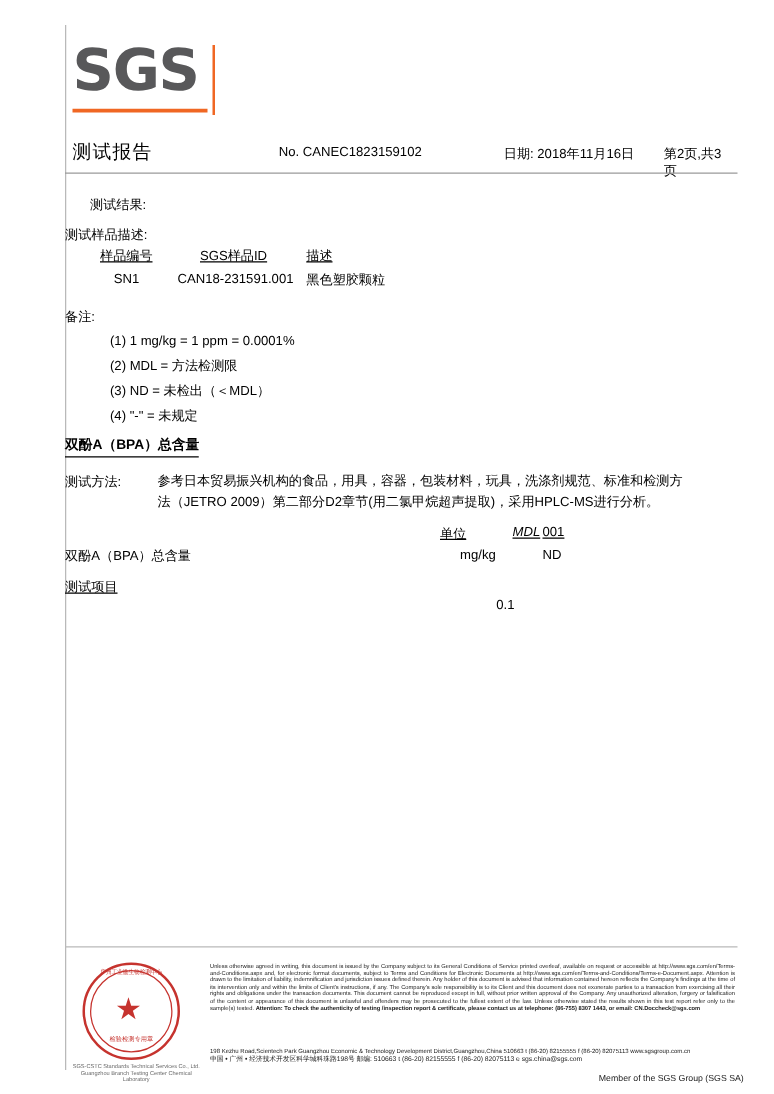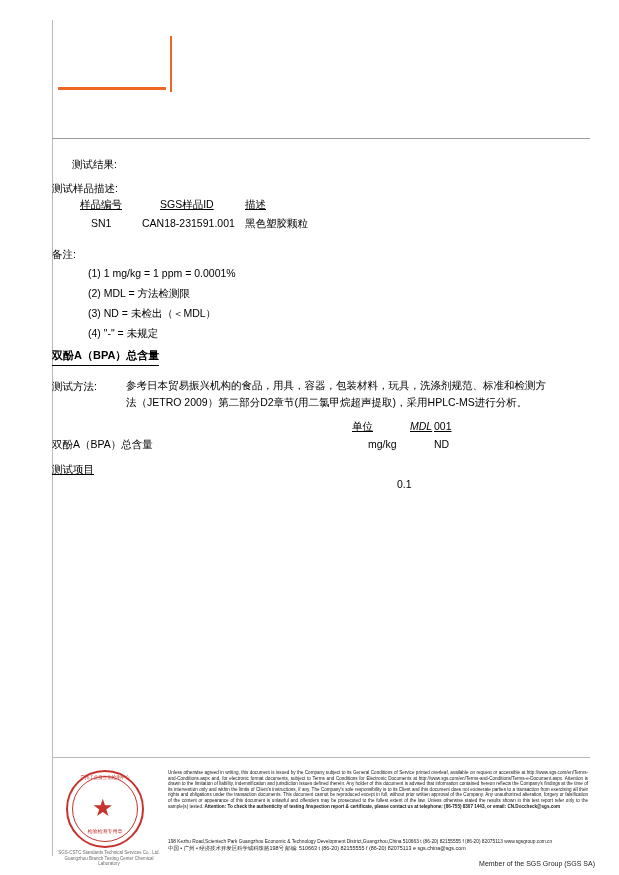--- a/index.html
+++ b/index.html
@@ -311,24 +311,37 @@
   }
 </style>
 </head>
 <body>
 
 <div class="page">
 
   <div class="side-rule"></div>
 
   <div class="logo-block">
+    <div class="logo-text">SGS</div>
     <div class="logo-underline"></div>
     <div class="logo-tickmark"></div>
   </div>
 
+  <div class="rpt-header">
+    <div class="rpt-title">测试报告</div>
+    <div class="rpt-no">
+      <span>No.</span>
+      <span>CANEC1823159102</span>
+    </div>
+    <div class="rpt-date">
+      <span>日期:</span>
+      <span>2018年11月16日</span>
+    </div>
+    <div class="rpt-page">第2页,共3页</div>
+  </div>
   <div class="hdr-rule"></div>
 
   <div class="t" style="left:52px; top:156px;margin-left:20px;">测试结果:</div>
 
   <div class="t" style="left:52px; top:180px;">测试样品描述:</div>
 
   <div class="sample-head">
     <span style="left:0px;">样品编号</span>
     <span style="left:80px;">SGS样品ID</span>
     <span style="left:165px;">描述</span>

